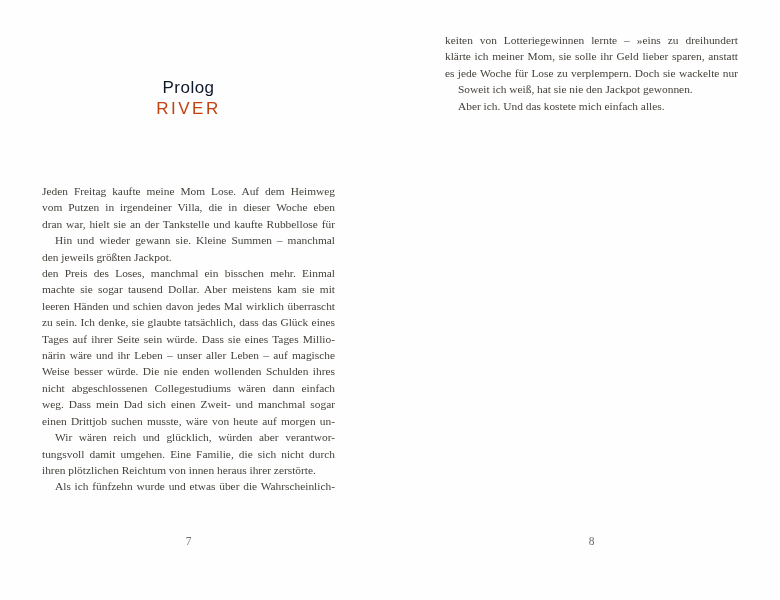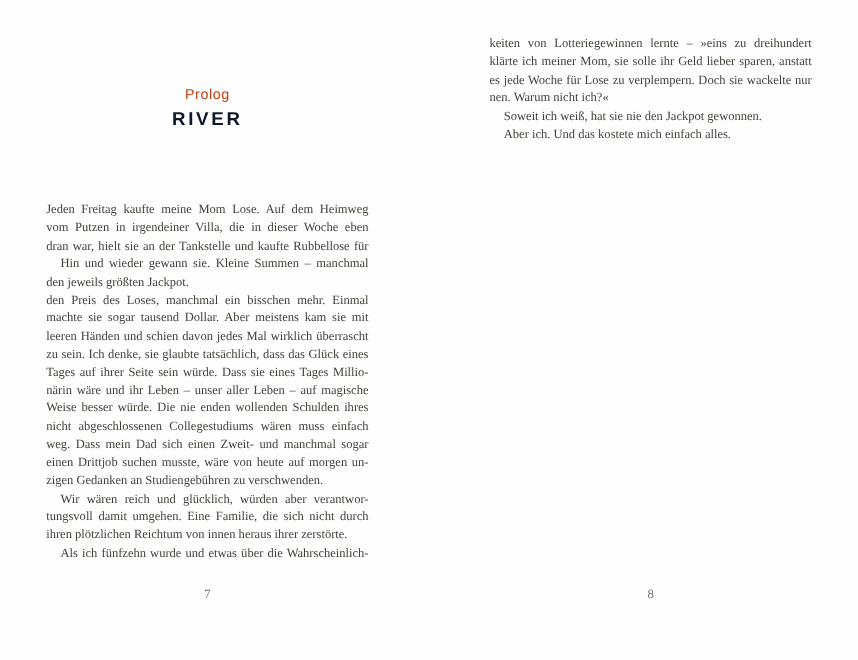--- a/index.html
+++ b/index.html
@@ -23,36 +23,36 @@
   .page.left  { left: 42px; }
   .page.right { left: 445px; text-decoration: underline; }
 
   .chapter-label {
     position: absolute;
     top: 78px;
     left: 0;
     width: 100%;
     text-align: center;
     font-family: "Liberation Sans", "DejaVu Sans", sans-serif;
-    font-size: 13px;
+    font-size: 17px;
     font-weight: 400;
-    color: #c2410c;
+    color: #0f172a;
     letter-spacing: 0.5px;
   }
   .chapter-title {
     position: absolute;
     top: 99px;
     left: 0;
     width: 100%;
     margin: 0;
     text-align: center;
     font-family: "Liberation Sans", "DejaVu Sans", sans-serif;
     font-size: 17px;
-    font-weight: 700;
-    color: #0f172a;
+    font-weight: 400;
+    color: #c2410c;
     letter-spacing: 2.5px;
   }
   .body-block {
     position: absolute;
     left: 0;
     width: 293px;
     color: #433f39;
     font-size: 11.4px;
     line-height: 16.4px;
   }
@@ -94,37 +94,35 @@
         <div class="line">dran war, hielt sie an der Tankstelle und kaufte Rubbellose für</div>
         <div class="line indent">Hin und wieder gewann sie. Kleine Summen – manchmal</div>
         <div class="line para-end">den jeweils größten Jackpot.</div>
         <div class="line">den Preis des Loses, manchmal ein bisschen mehr. Einmal</div>
         <div class="line">machte sie sogar tausend Dollar. Aber meistens kam sie mit</div>
         <div class="line">leeren Händen und schien davon jedes Mal wirklich überrascht</div>
         <div class="line">zu sein. Ich denke, sie glaubte tatsächlich, dass das Glück eines</div>
         <div class="line">Tages auf ihrer Seite sein würde. Dass sie eines Tages Millio-</div>
         <div class="line">närin wäre und ihr Leben – unser aller Leben – auf magische</div>
         <div class="line">Weise besser würde. Die nie enden wollenden Schulden ihres</div>
-        <div class="line">nicht abgeschlossenen Collegestudiums wären muss einfach</div>
+        <div class="line">nicht abgeschlossenen Collegestudiums wären dann einfach</div>
         <div class="line">weg. Dass mein Dad sich einen Zweit- und manchmal sogar</div>
         <div class="line">einen Drittjob suchen musste, wäre von heute auf morgen un-</div>
-        <div class="line para-end">zigen Gedanken an Studiengebühren zu verschwenden.</div>
         <div class="line indent">Wir wären reich und glücklich, würden aber verantwor-</div>
         <div class="line">tungsvoll damit umgehen. Eine Familie, die sich nicht durch</div>
         <div class="line para-end">ihren plötzlichen Reichtum von innen heraus ihrer zerstörte.</div>
         <div class="line indent">Als ich fünfzehn wurde und etwas über die Wahrscheinlich-</div>
       </div>
     <div class="page-number">7</div>
   </section>
 
   <section class="page right">
     <div class="body-block">
         <div class="line">keiten von Lotteriegewinnen lernte – »eins zu dreihundert</div>
         <div class="line">klärte ich meiner Mom, sie solle ihr Geld lieber sparen, anstatt</div>
         <div class="line">es jede Woche für Lose zu verplempern. Doch sie wackelte nur</div>
-        <div class="line para-end">nen. Warum nicht ich?«</div>
         <div class="line indent para-end">Soweit ich weiß, hat sie nie den Jackpot gewonnen.</div>
         <div class="line indent para-end">Aber ich. Und das kostete mich einfach alles.</div>
       </div>
     <div class="page-number">8</div>
   </section>
 
 </div>
 
 </body></html>

